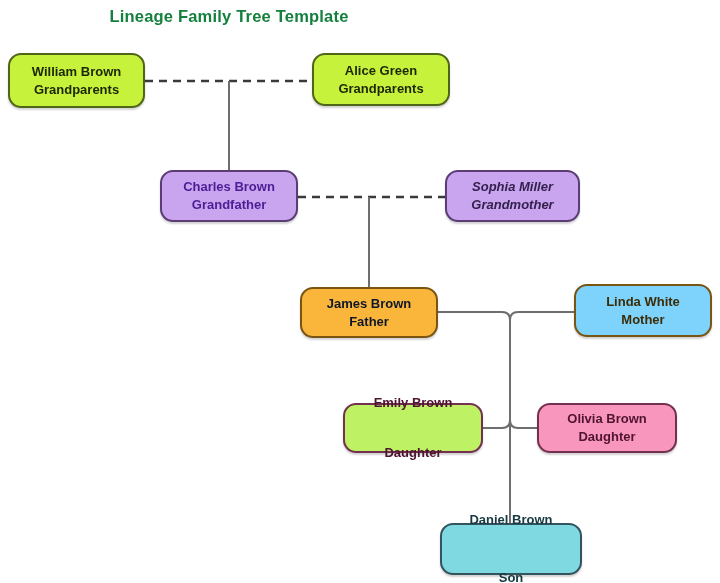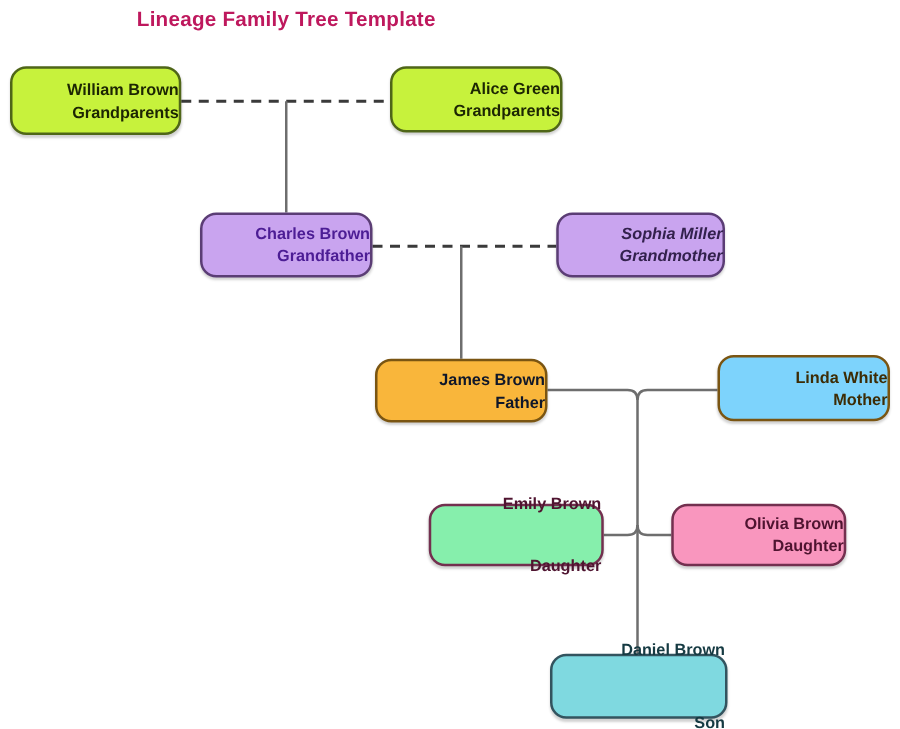--- a/index.html
+++ b/index.html
@@ -16,21 +16,21 @@
     font-family: "Liberation Sans", "DejaVu Sans", sans-serif;
   }
   .diagram-title {
     position: absolute;
     left: 229px;
     top: 7px;
     transform: translateX(-50%);
     white-space: nowrap;
     font-size: 16.5px;
     font-weight: bold;
-    color: #be185d;
+    color: #15803d;
     letter-spacing: 0.2px;
   }
   #edges {
     position: absolute;
     left: 0;
     top: 0;
     width: 720px;
     height: 583px;
   }
   .edge-solid {
@@ -45,21 +45,21 @@
     stroke-dasharray: 8 6;
     fill: none;
   }
   .node {
     position: absolute;
     box-sizing: border-box;
     border: 2px solid;
     border-radius: 13px;
     display: flex;
     flex-direction: column;
-    align-items: flex-end;
+    align-items: center;
     justify-content: center;
     text-align: center;
     font-size: 13px;
     font-weight: bold;
     line-height: 1.35;
     box-shadow: 0 2px 2px rgba(0,0,0,0.18);
     cursor: default;
   }
 </style>
 </head>
@@ -95,21 +95,21 @@
         <div>Grandmother</div>
       </div>
       <div class="node" style="left: 300px; top: 287px; width: 138px; height: 51px; background: rgb(249, 182, 59); border-color: rgb(122, 85, 18); color: #0f172a;">
         <div>James Brown</div>
         <div>Father</div>
       </div>
       <div class="node" style="left: 574px; top: 284px; width: 138px; height: 53px; background: #7dd3fc; border-color: rgb(122, 85, 18); color: rgb(61, 44, 5);">
         <div>Linda White</div>
         <div>Mother</div>
       </div>
-      <div class="node" style="left: 343px; top: 403px; width: 140px; height: 50px; background: #86efac; border-color: rgb(115, 48, 79); color: rgb(79, 20, 48); gap: 32px;">
+      <div class="node" style="left: 343px; top: 403px; width: 140px; height: 50px; background: #bef264; border-color: rgb(115, 48, 79); color: rgb(79, 20, 48); gap: 32px;">
         <div>Emily Brown</div>
         <div>Daughter</div>
       </div>
       <div class="node" style="left: 537px; top: 403px; width: 140px; height: 50px; background: rgb(249, 150, 190); border-color: rgb(115, 48, 79); color: rgb(79, 20, 48);">
         <div>Olivia Brown</div>
         <div>Daughter</div>
       </div>
       <div class="node" style="left: 440px; top: 523px; width: 142px; height: 52px; background: rgb(127, 217, 224); border-color: rgb(51, 84, 95); color: rgb(21, 58, 66); gap: 40px;">
         <div>Daniel Brown</div>
         <div>Son</div>

